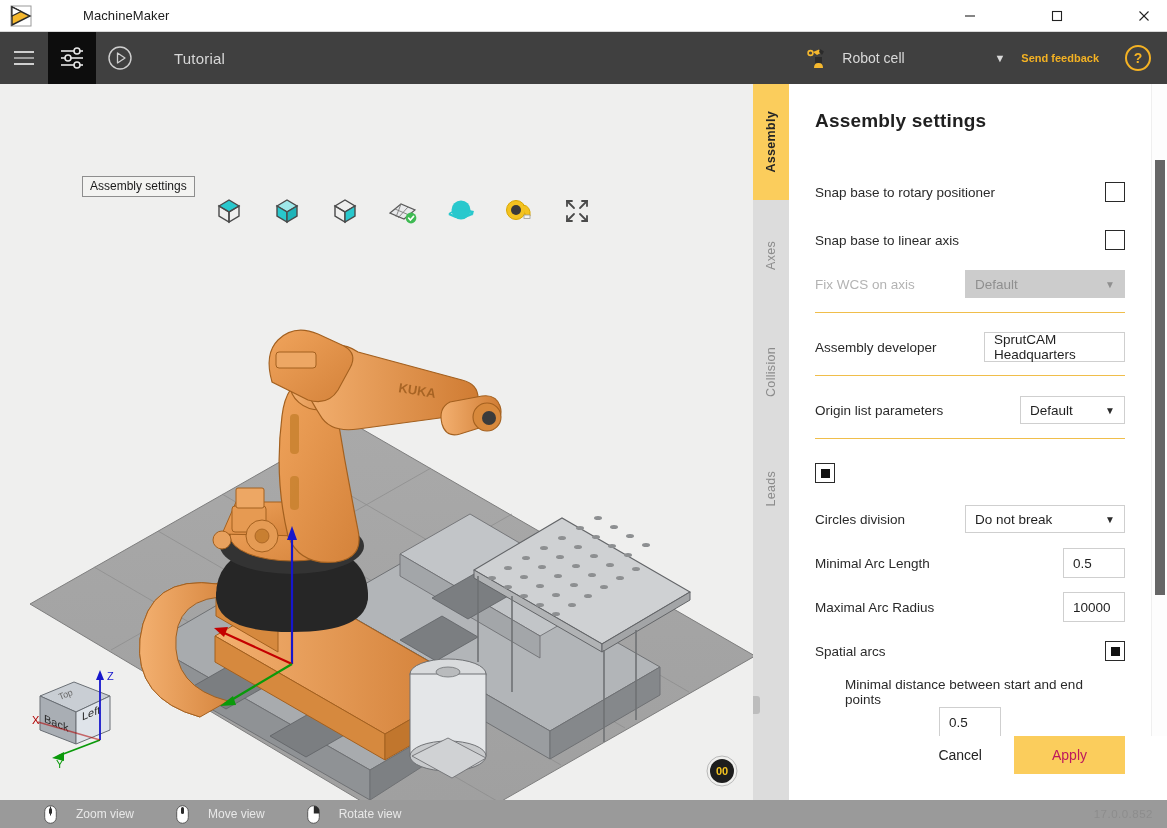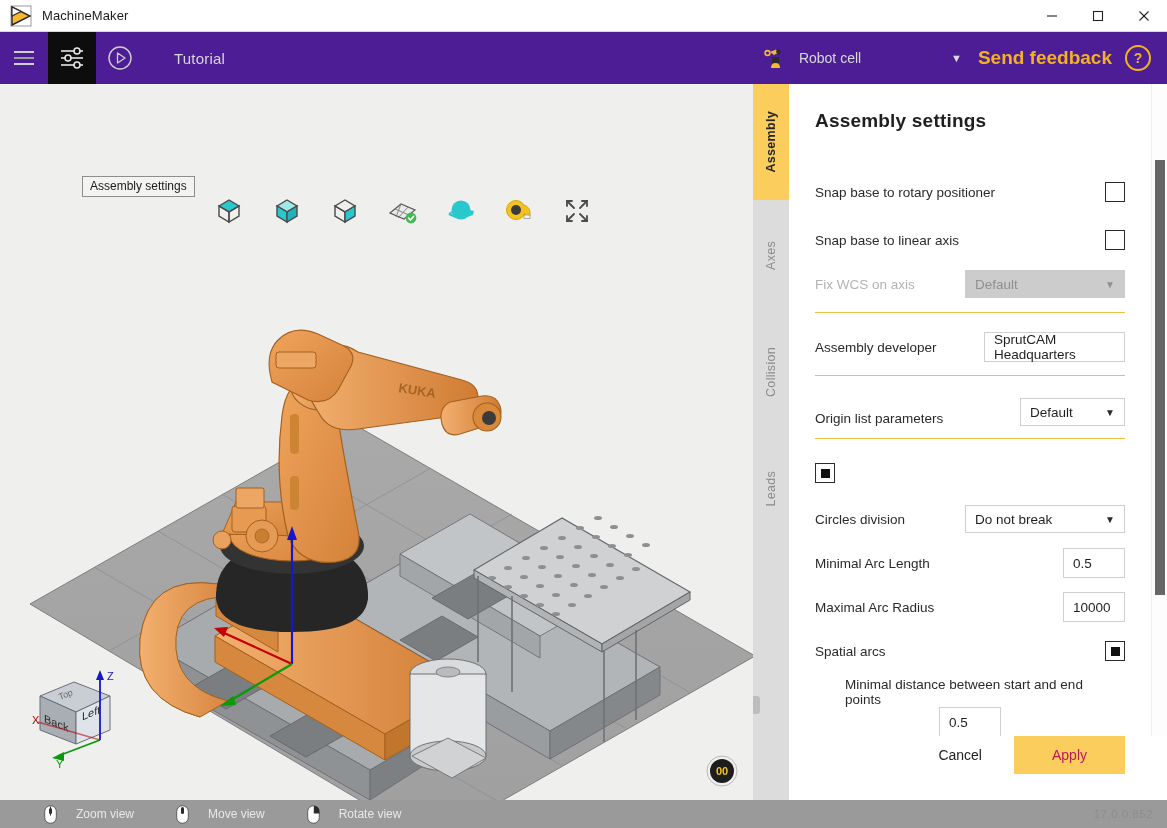--- a/index.html
+++ b/index.html
@@ -7,54 +7,54 @@
     width: 1167px; height: 828px;
     font-family: "Liberation Sans", sans-serif;
     overflow: hidden;
     background: #efefee;
   }
   .app { position: relative; width: 1167px; height: 828px; display: flex; flex-direction: column; }
 
   
   .titlebar {
     height: 32px; background: #ffffff; display: flex; align-items: center;
-    border-bottom: 1px solid #d8d8d8; flex: none;
+    border-bottom: 1px solid #d8d8d8; flex: none; gap: 41px;
   }
   .titlebar-logo { width: 22px; height: 22px; margin-left: 10px; flex: none; }
   .titlebar-title {
     margin-left: 10px; font-size: 13px; color: #1c1c1c; letter-spacing: .1px;
   }
   .titlebar-spacer { flex: 1; }
   .win-btn {
     width: 46px; height: 32px; display: flex; align-items: center; justify-content: center;
     color: #222; font-size: 13px; cursor: default;
   }
 
   
   .header {
-    height: 52px; background: #4c1d95; display: flex; align-items: center; flex: none;
+    height: 52px; background: #404040; display: flex; align-items: center; flex: none;
   }
   .hdr-icon-btn {
     width: 48px; height: 52px; display: flex; align-items: center; justify-content: center;
     cursor: pointer;
   }
   .hdr-icon-btn.active { background: #0d0d0d; }
   .hdr-label {
     color: #d7d7d7; font-size: 15px; margin-left: 30px; letter-spacing: .2px;
   }
   .hdr-spacer { flex: 1; }
   .cell-select {
     display: flex; align-items: center; height: 52px; min-width: 225px;
     padding: 0 0 0 10px; cursor: pointer;
   }
   .cell-select .cs-icon { width: 24px; height: 24px; flex: none; }
   .cell-select .cs-name { color: #d9d9d9; font-size: 14px; margin-left: 12px; flex: 1; }
   .cell-select .cs-caret { color: #d9d9d9; font-size: 11px; margin-right: 16px; }
   .send-feedback {
-    color: #f4b223; font-size: 19px; font-weight: bold; cursor: pointer; margin-right: 13px;
+    color: #f4b223; font-size: 11px; font-weight: bold; cursor: pointer; margin-right: 26px;
   }
   .help-btn {
     width: 26px; height: 26px; border: 2px solid #f4b223; border-radius: 50%;
     color: #f4b223; font-size: 14px; display: flex; align-items: center; justify-content: center;
     margin-right: 16px; cursor: pointer; font-weight: bold;
   }
 
   
   .body { flex: 1; display: flex; position: relative; min-height: 0; }
 
@@ -560,21 +560,21 @@
 
           <div class="row" style="margin-bottom:12px;">
             <div class="lbl">Assembly developer</div>
             <div class="txtfield w-dev">
               <span>SprutCAM Headquarters</span>
             </div>
           </div>
 
           <div class="sep"></div>
 
-          <div class="row" style="margin-bottom:12px;align-items:flex-end;">
+          <div class="row" style="margin-bottom:12px;">
             <div class="lbl">Origin list parameters</div>
             <div class="ddl w-105">
               <div class="val">Default</div>
               <div class="car">▼</div>
             </div>
           </div>
 
           <div class="sep"></div>
 
           <div class="row" style="margin-bottom:14px;">

